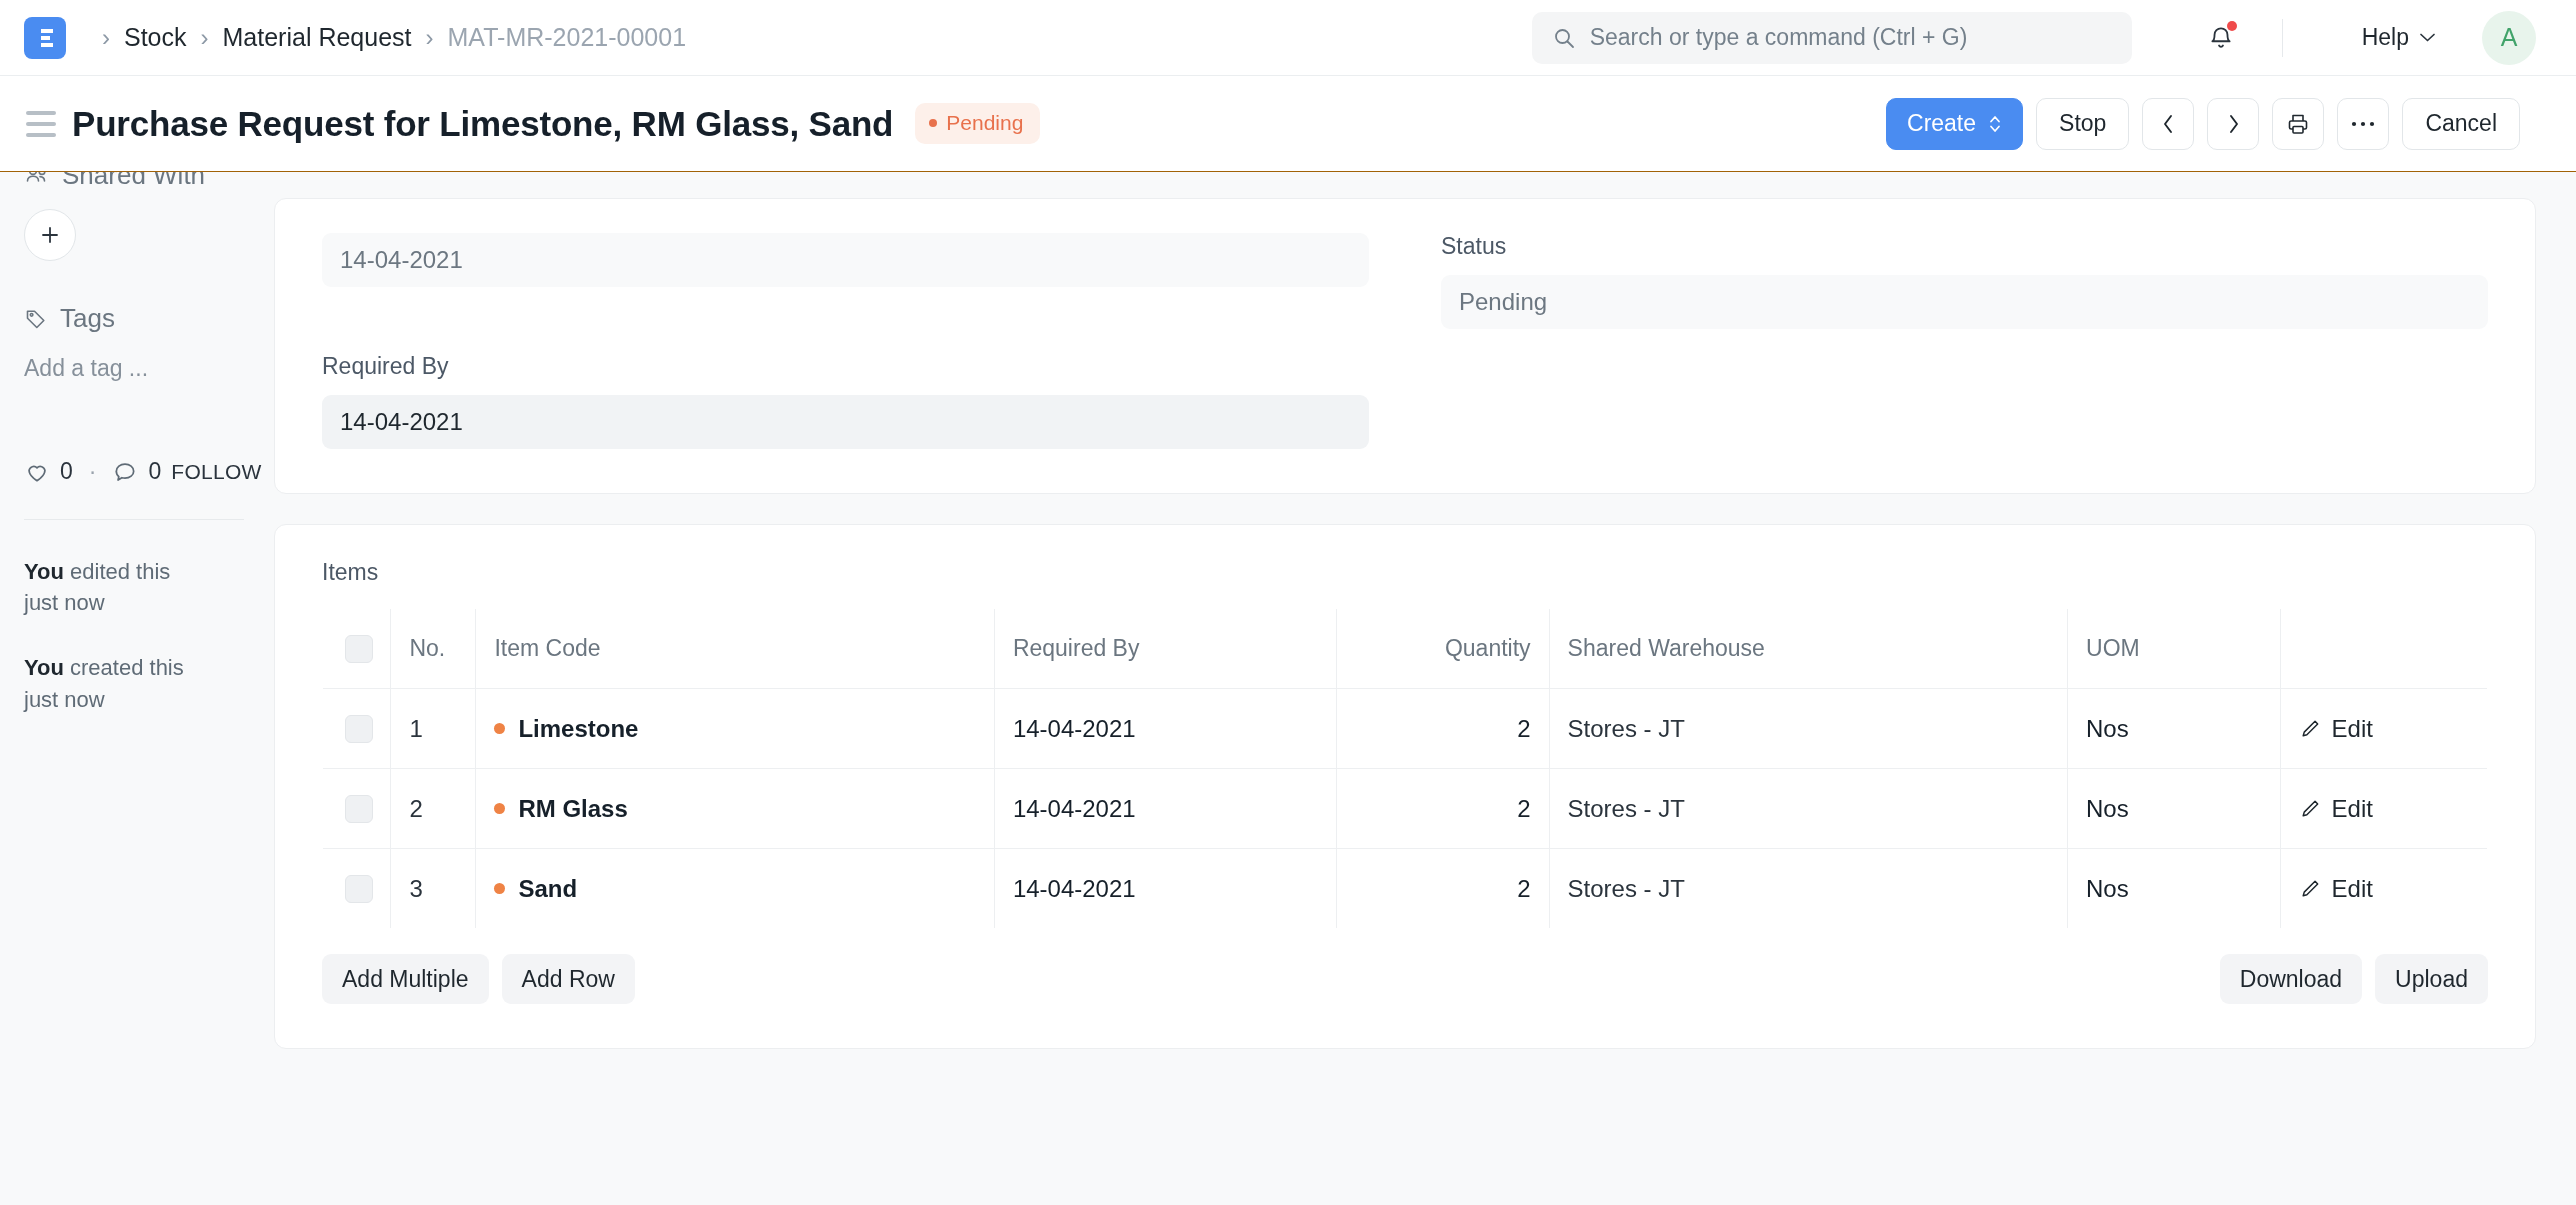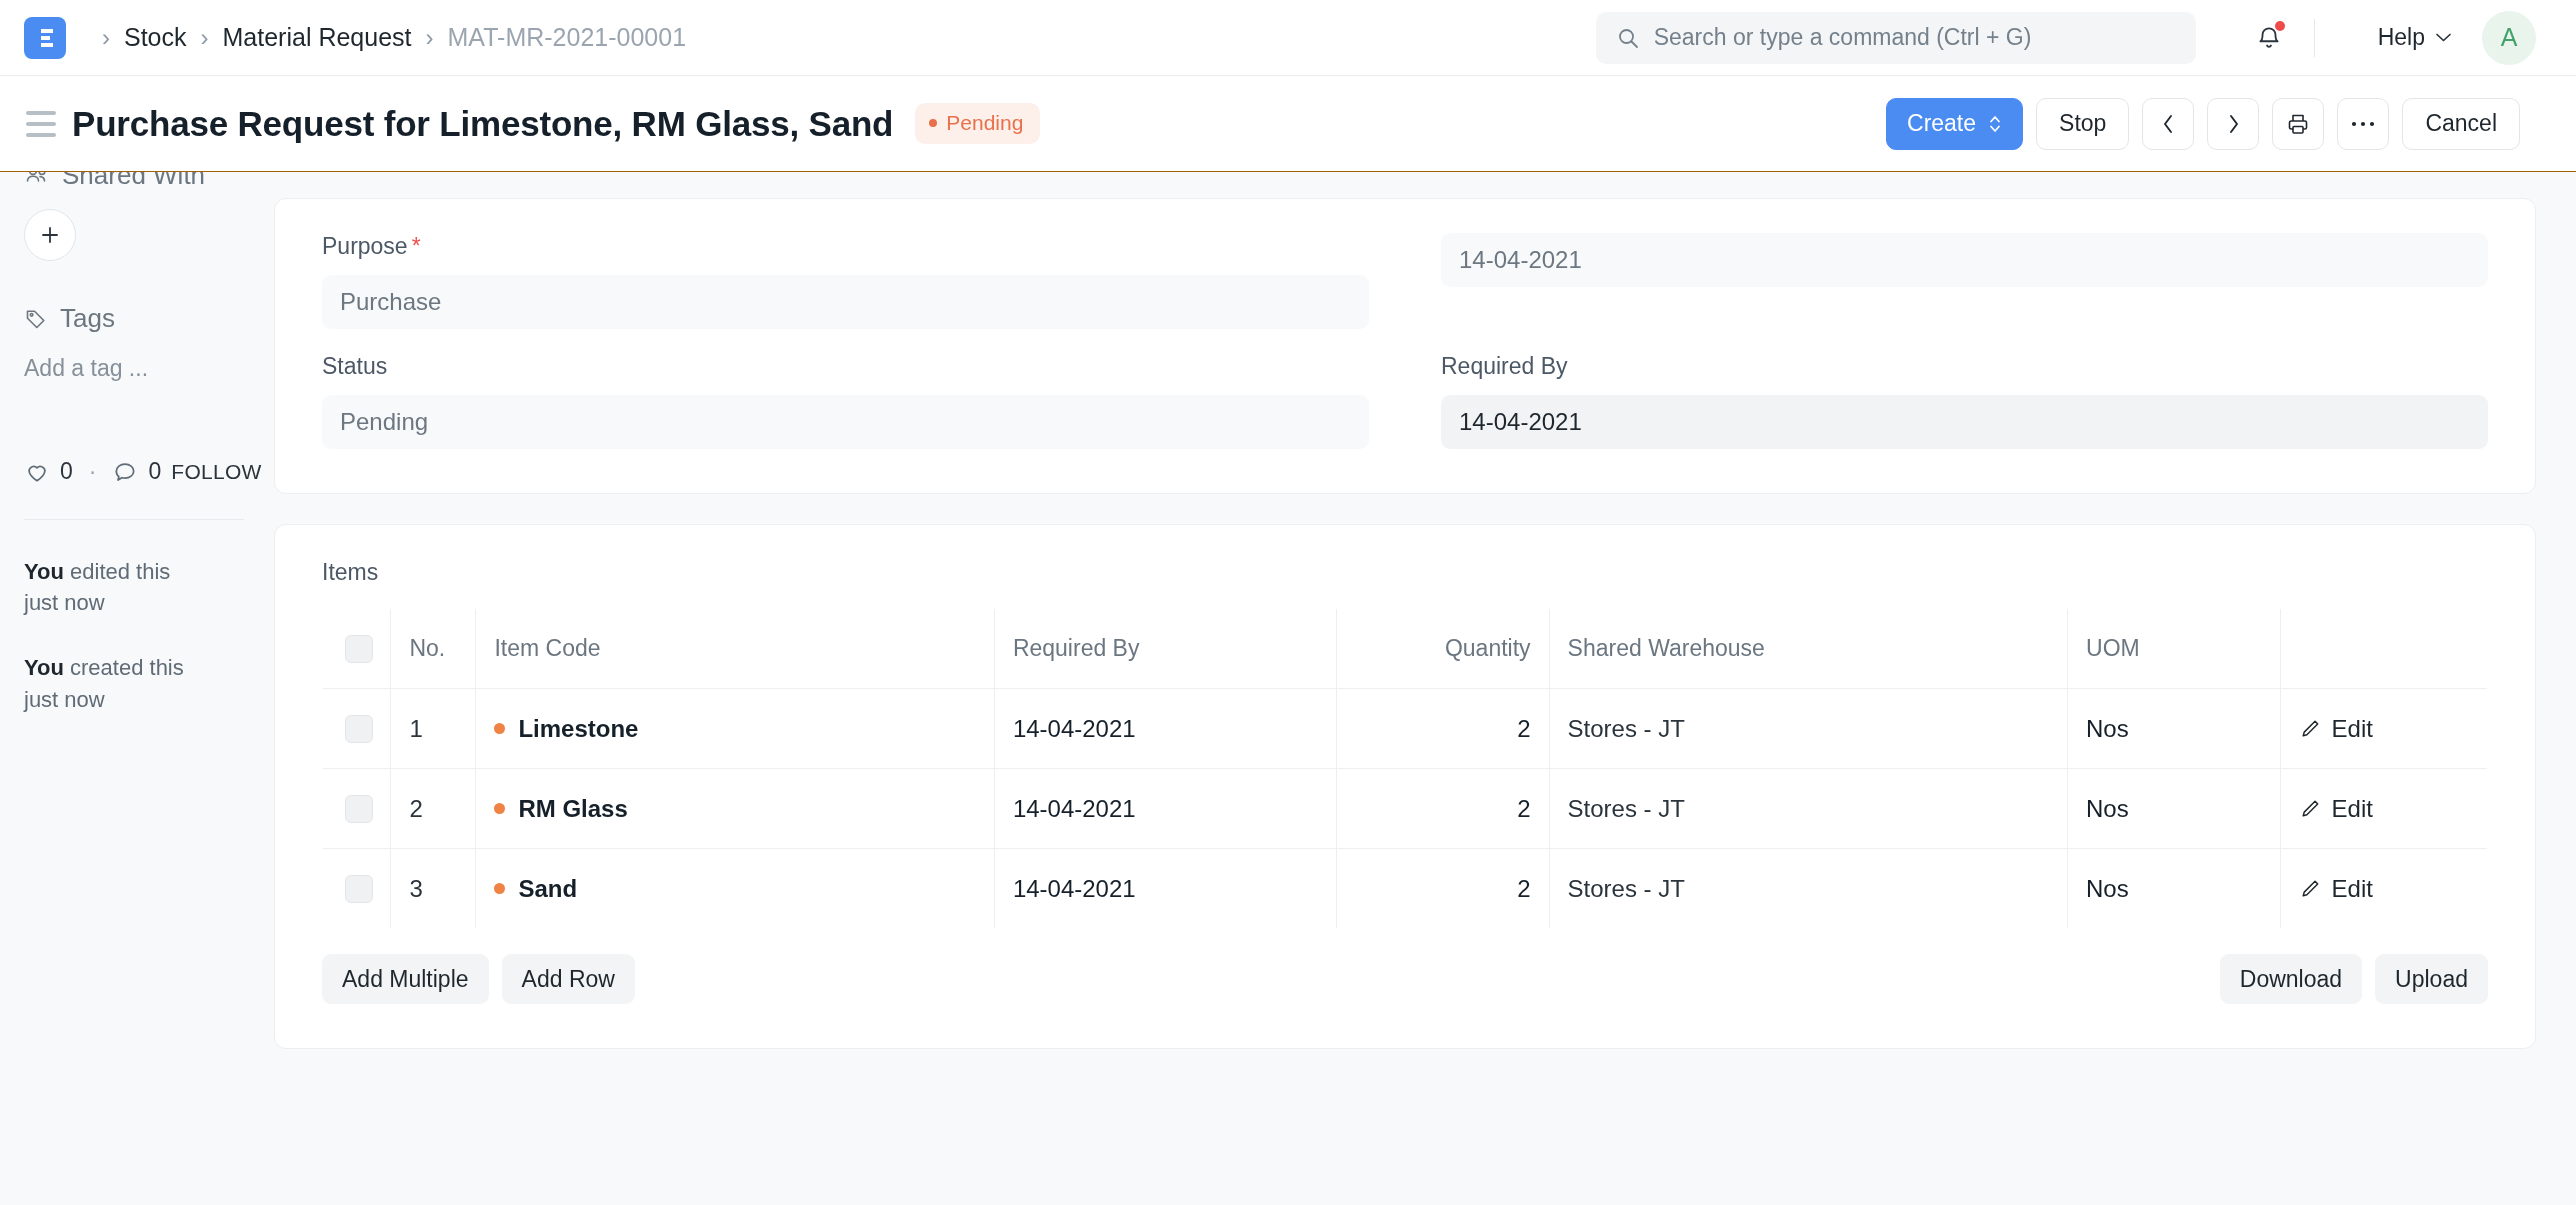--- a/index.html
+++ b/index.html
@@ -33,21 +33,21 @@
 
   .crumbs { display: flex; align-items: center; margin-left: 22px; gap: 0; }
   .crumb-sep { color: #8d99a6; font-size: 24px; margin: 0 14px; font-weight: 300; line-height:1; }
   .crumb {
     font-size: 25px;
     color: #1f272e;
     white-space: nowrap;
   }
   .crumb.muted { color: #9ba5b0; }
 
-  .nav-right { margin-left: auto; display: flex; align-items: center; gap: 0; }
+  .nav-right { margin-left: auto; display: flex; align-items: center; gap: 16px; }
   .search-box {
     width: 600px; height: 52px;
     background: #f4f5f6;
     border-radius: 10px;
     display: flex; align-items: center;
     padding: 0 20px;
     gap: 14px;
   }
   .search-box .ph { color: #74808b; font-size: 23px; white-space: nowrap; }
 
@@ -382,26 +382,20 @@
         <p><b>You</b><span> created this</span></p>
         <p>just now</p>
       </div>
     </div>
   </aside>
 
   <main class="main">
 
     <section class="card">
       <div class="grid2">
-        <div>
-          <div class="field-label">
-            <span>Purpose</span><span class="req">*</span>
-          </div>
-          <div class="field-input">Purchase</div>
-        </div>
 
         <div>
           <div class="field-input">14-04-2021</div>
         </div>
 
         <div>
           <div class="field-label">Status</div>
           <div class="field-input">Pending</div>
         </div>
 

